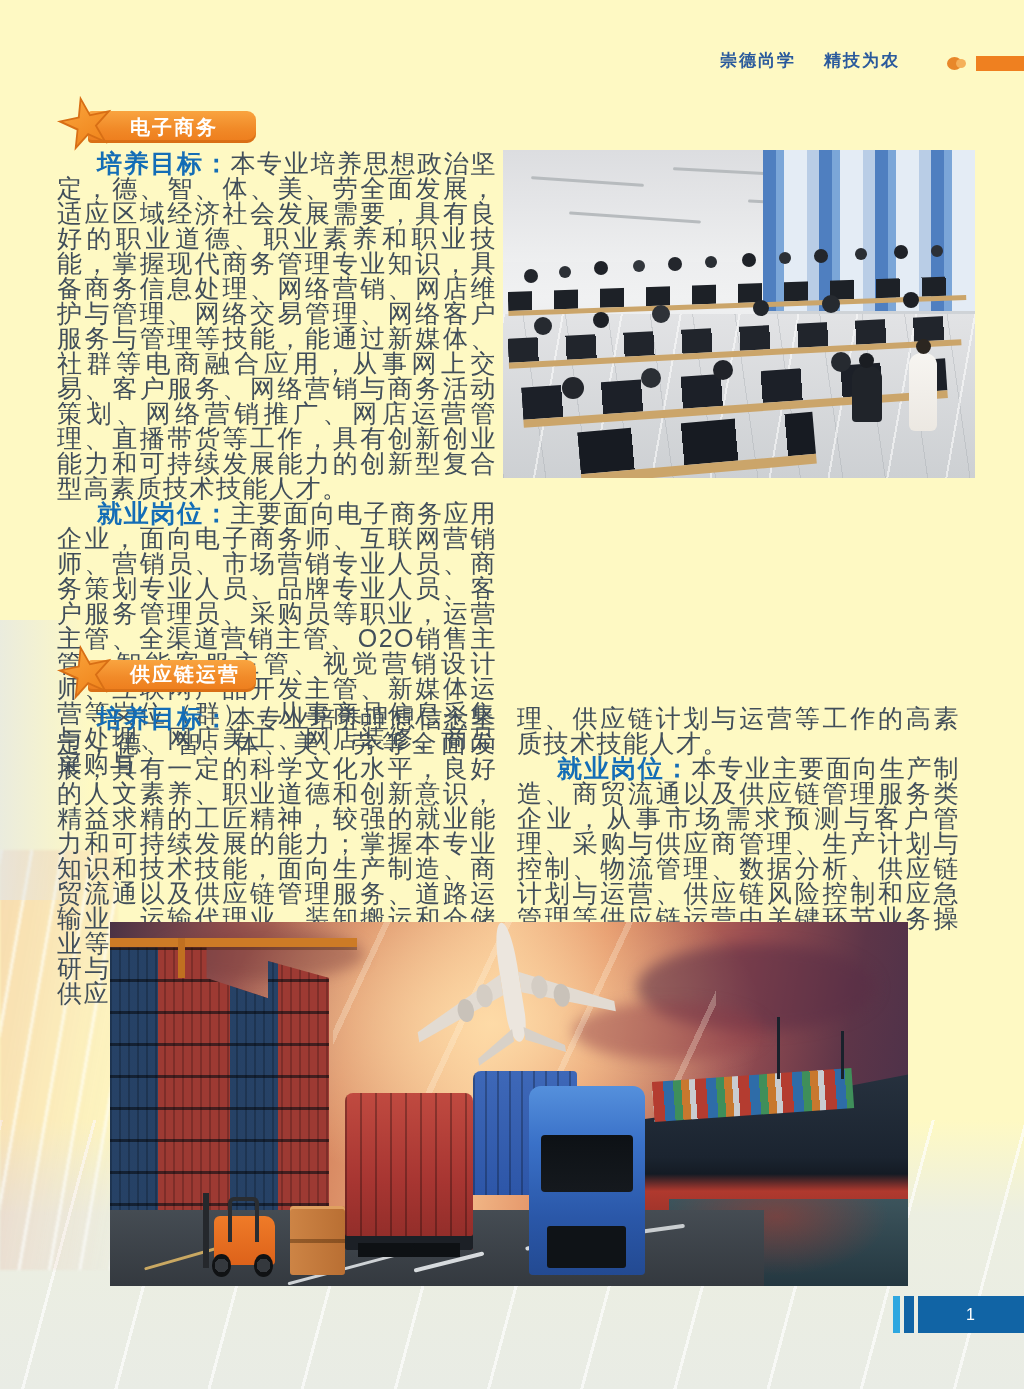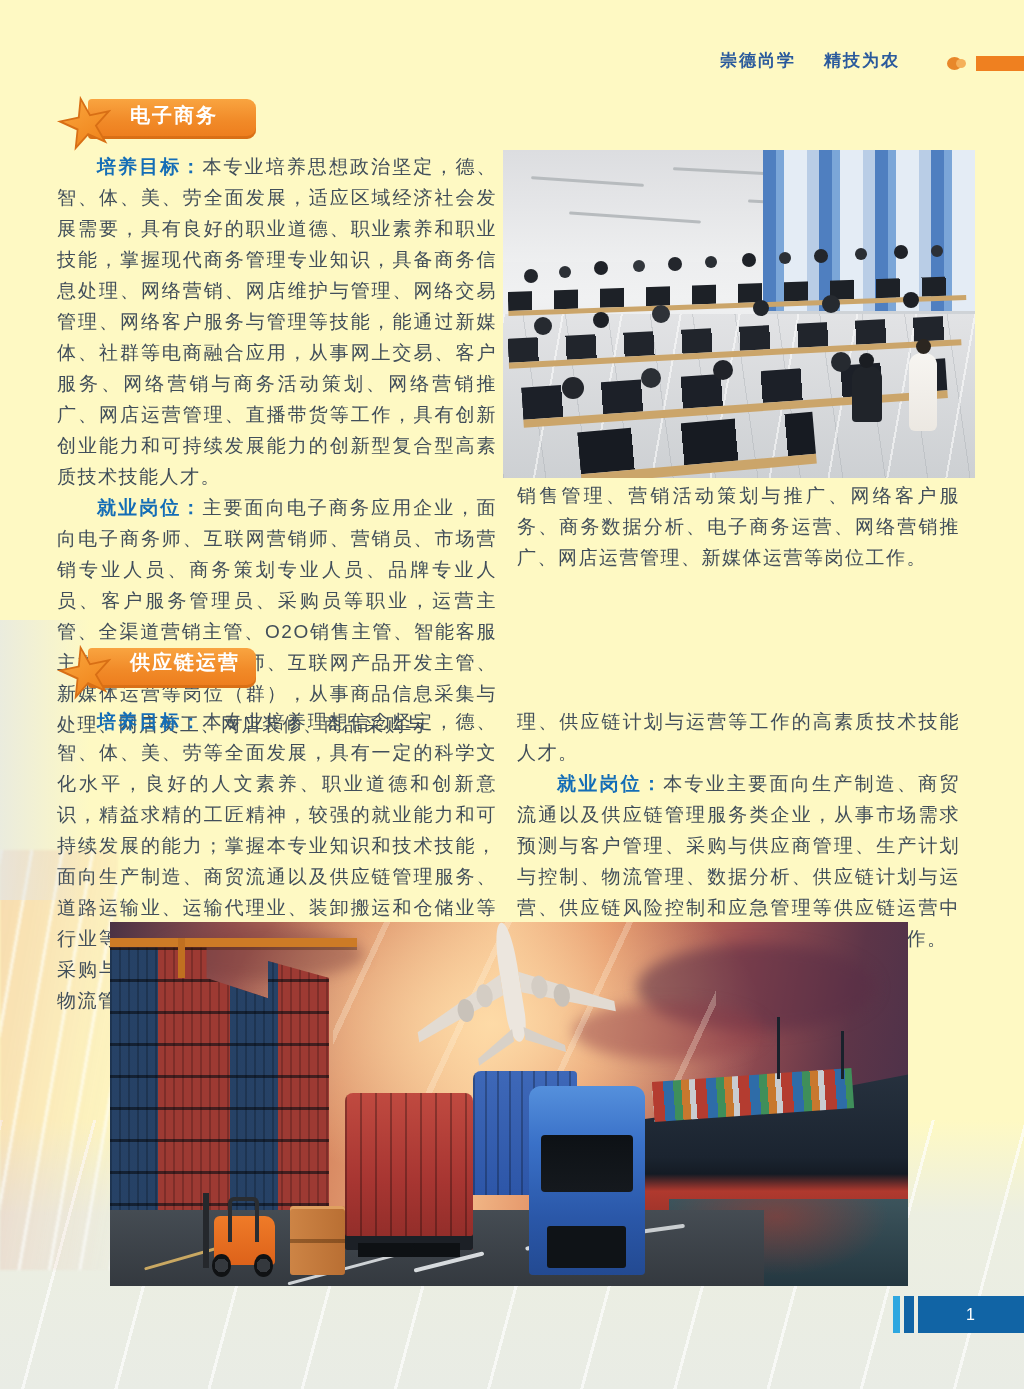--- a/index.html
+++ b/index.html
@@ -45,42 +45,42 @@
     content:""; position:absolute; right:-4px; top:2px; width:10px; height:9px;
     background:#f5b05a; border-radius:50%;
   }
   .header-bar {
     position:absolute; top:56px; right:0; width:48px; height:15px; background:#ef8020;
   }
 
   
   .banner { position:absolute; left:57px; width:260px; height:56px; }
   .banner .ribbon {
-    position:absolute; left:31px; top:4px; width:168px; height:40px;
+    position:absolute; left:31px; top:16px; width:168px; height:32px;
     background:linear-gradient(180deg,#f9a440 0%,#f18a28 55%,#ed7c1c 100%);
     border-radius:4px 9px 9px 4px;
     color:#ffffff; font-weight:bold; font-size:20px; letter-spacing:2px;
     line-height:32px; padding-left:42px;
     box-shadow:inset 0 -3px 0 rgba(180,85,10,.35);
   }
   .banner .star-outer {
     position:absolute; left:0; top:0; width:58px; height:58px;
     background:#d86f15; transform:rotate(-12deg);
     clip-path:polygon(50% 0%,61% 35%,98% 35%,68% 57%,79% 91%,50% 70%,21% 91%,32% 57%,2% 35%,39% 35%);
   }
   .banner .star-inner {
     position:absolute; left:6px; top:6px; width:46px; height:46px;
     background:linear-gradient(160deg,#f9a43c,#ef8118); transform:rotate(-12deg);
     clip-path:polygon(50% 0%,61% 35%,98% 35%,68% 57%,79% 91%,50% 70%,21% 91%,32% 57%,2% 35%,39% 35%);
   }
 
   
   .txtcol { position:absolute; }
   .txtcol p {
-    font-size:19px; line-height:31px; letter-spacing:1.5px;
+    font-size:25px; line-height:25px; letter-spacing:1.5px;
     color:#414e5a; text-align:justify;
   }
   .txtcol p.indent { text-indent:40px; }
   .lead-label { color:#146db6; font-weight:bold; }
 
   .col-s1-left  { left:57px;  top:151px; width:440px; }
   .col-s1-right { left:517px; top:480px; width:443px; }
   .col-s2-left  { left:57px;  top:706px; width:440px; }
   .col-s2-right { left:517px; top:706px; width:443px; }
 
@@ -253,23 +253,20 @@
     <div class="cr-floor"></div>
     <div class="cr-row cr-r1"></div>
     <div class="cr-row cr-r2"></div>
     <div class="cr-row cr-r3"></div>
     <div class="cr-row cr-r4"></div>
     <div class="cr-people"></div>
     <div class="cr-student-front"></div>
     <div class="cr-teacher"></div>
   </div>
 
-  <div class="txtcol col-s1-right">
-    <p><span>销售管理、营销活动策划与推广、网络客户服务、商务数据分析、电子商务运营、网络营销推广、网店运营管理、新媒体运营等岗位工作。</span></p>
-  </div>
 
   <div class="banner" style="top:644px;font-family:Liberation Mono, monospace;">
     <div class="ribbon"><span>供应链运营</span></div>
     <div class="star-outer"></div>
     <div class="star-inner"></div>
   </div>
 
   <div class="txtcol col-s2-left">
     <p class="indent"><span class="lead-label">培养目标：</span><span>本专业培养理想信念坚定，德、智、体、美、劳等全面发展，具有一定的科学文化水平，良好的人文素养、职业道德和创新意识，精益求精的工匠精神，较强的就业能力和可持续发展的能力；掌握本专业知识和技术技能，面向生产制造、商贸流通以及供应链管理服务、道路运输业、运输代理业、装卸搬运和仓储业等行业等职业群，能够从事市场调研与客户管理、采购与供应商管理、供应链生产与控制、供应链物流管</span></p>
   </div>

